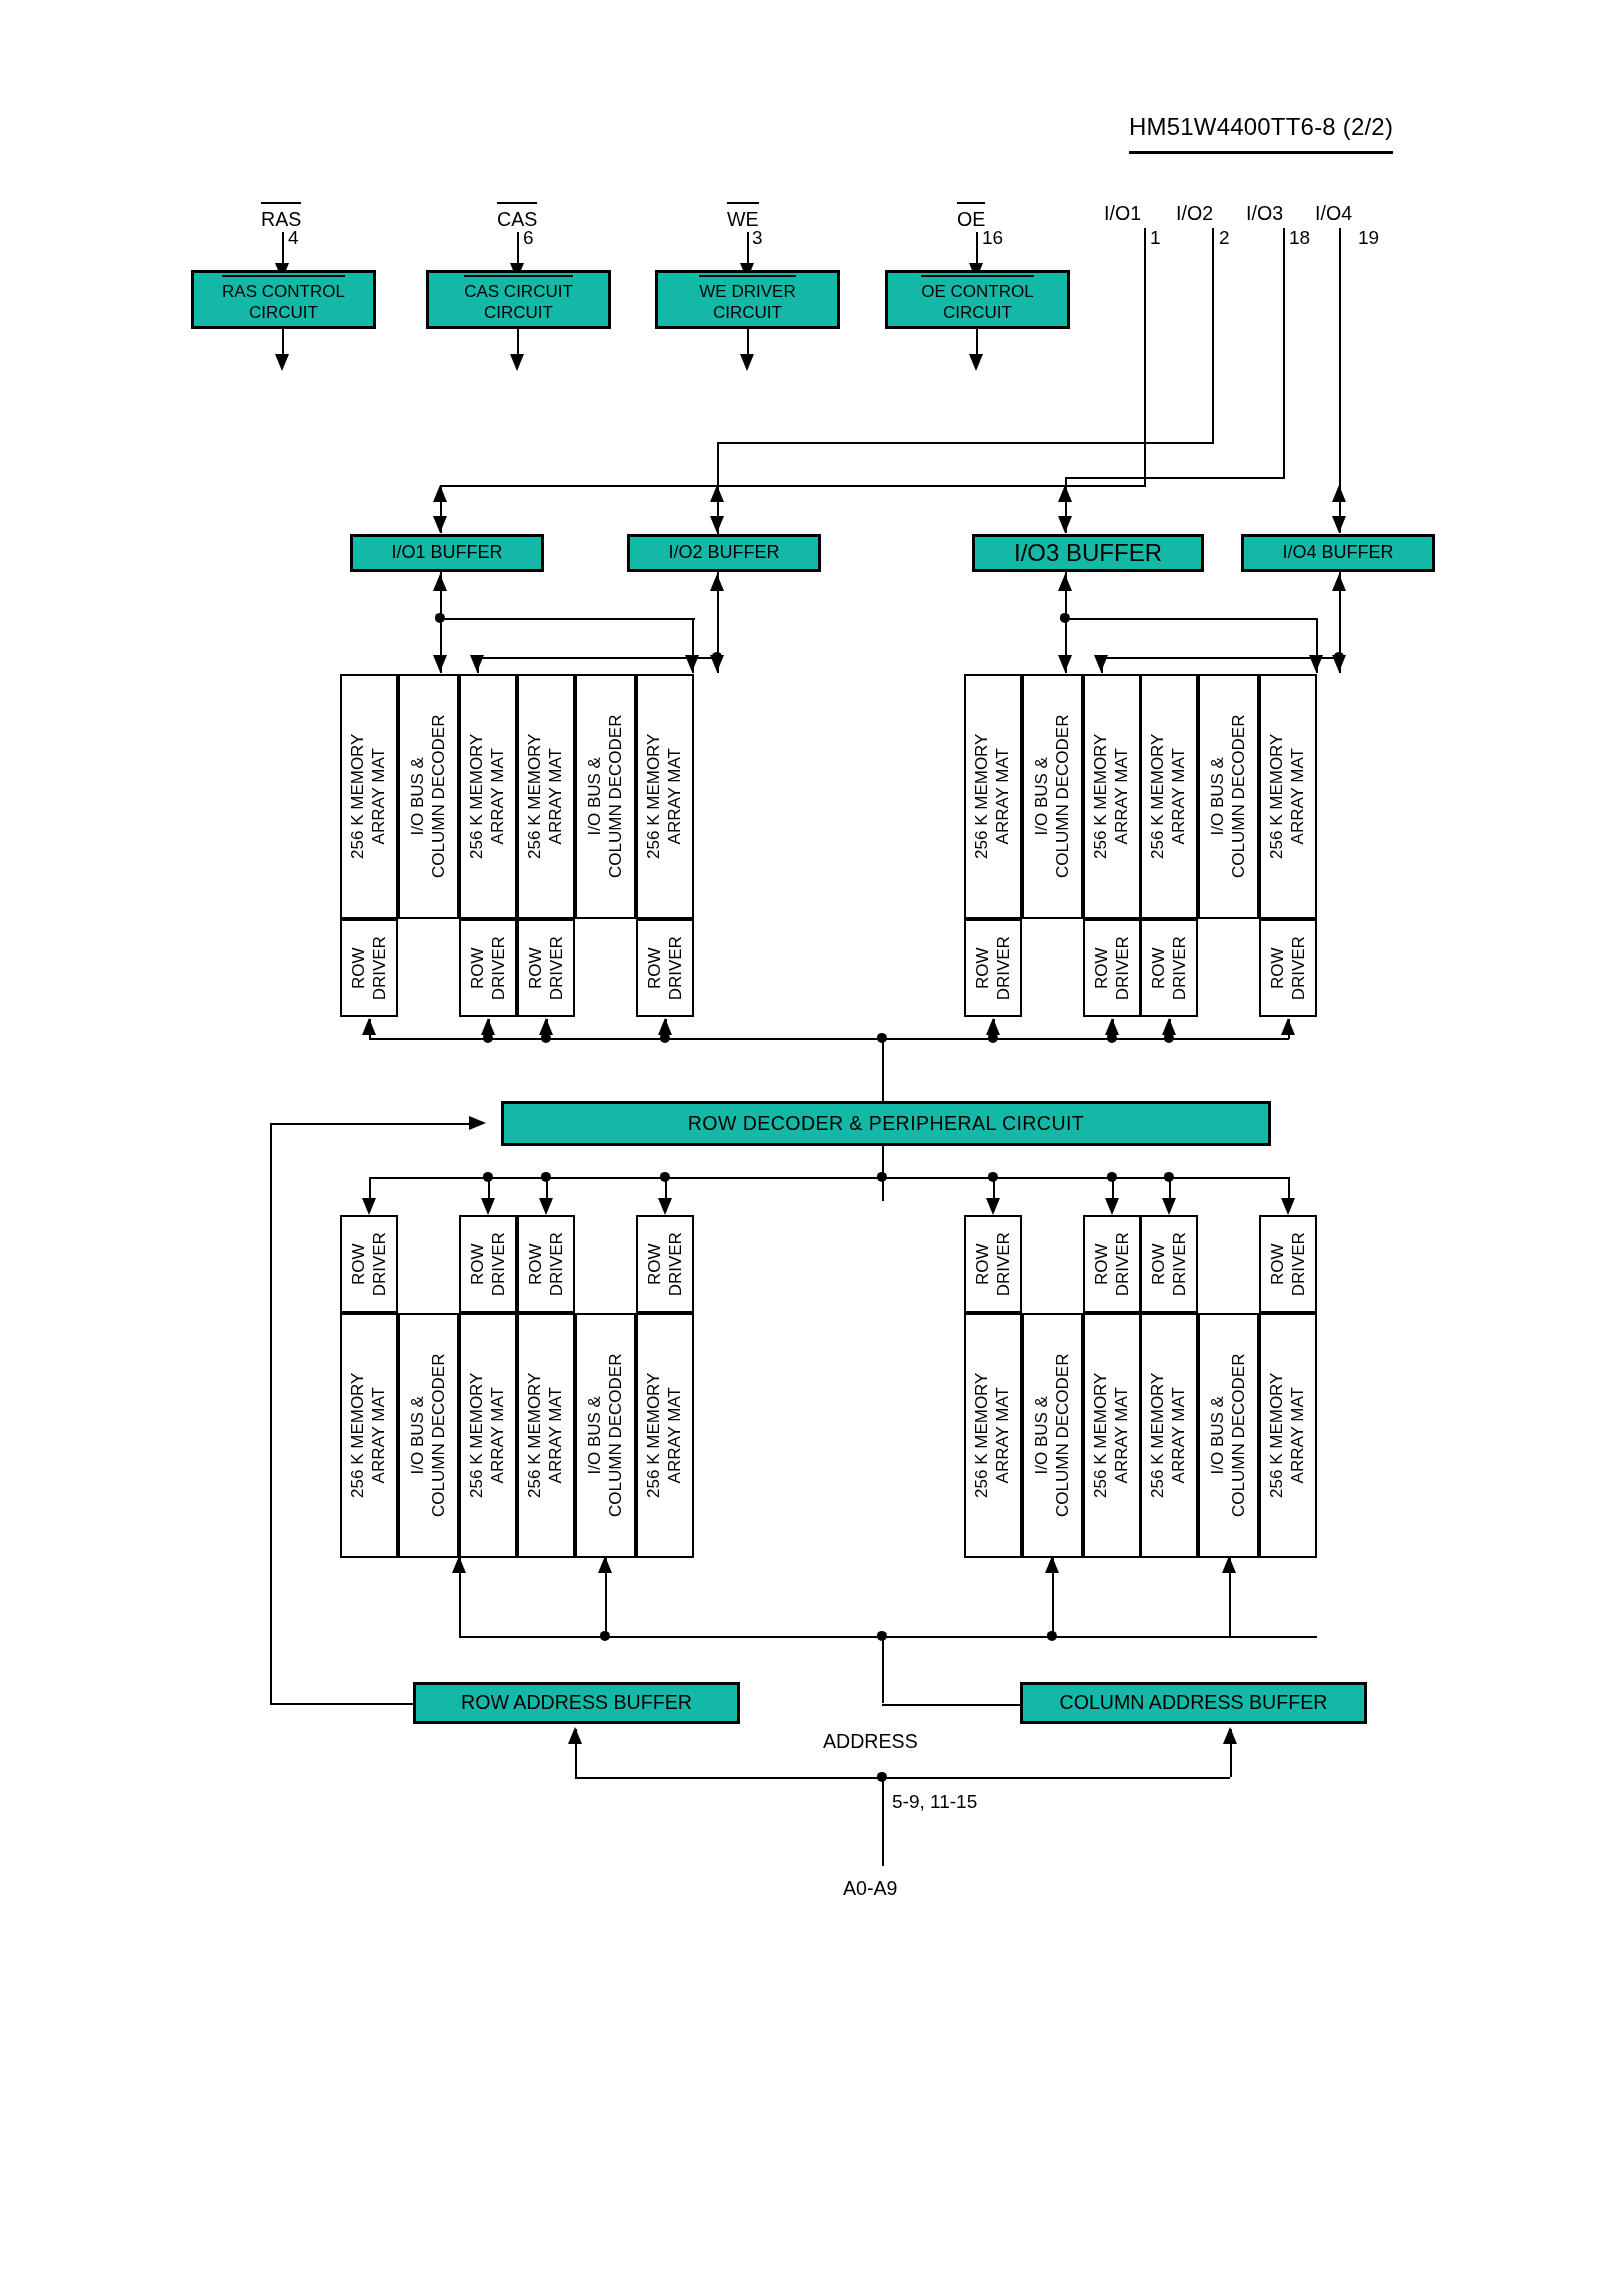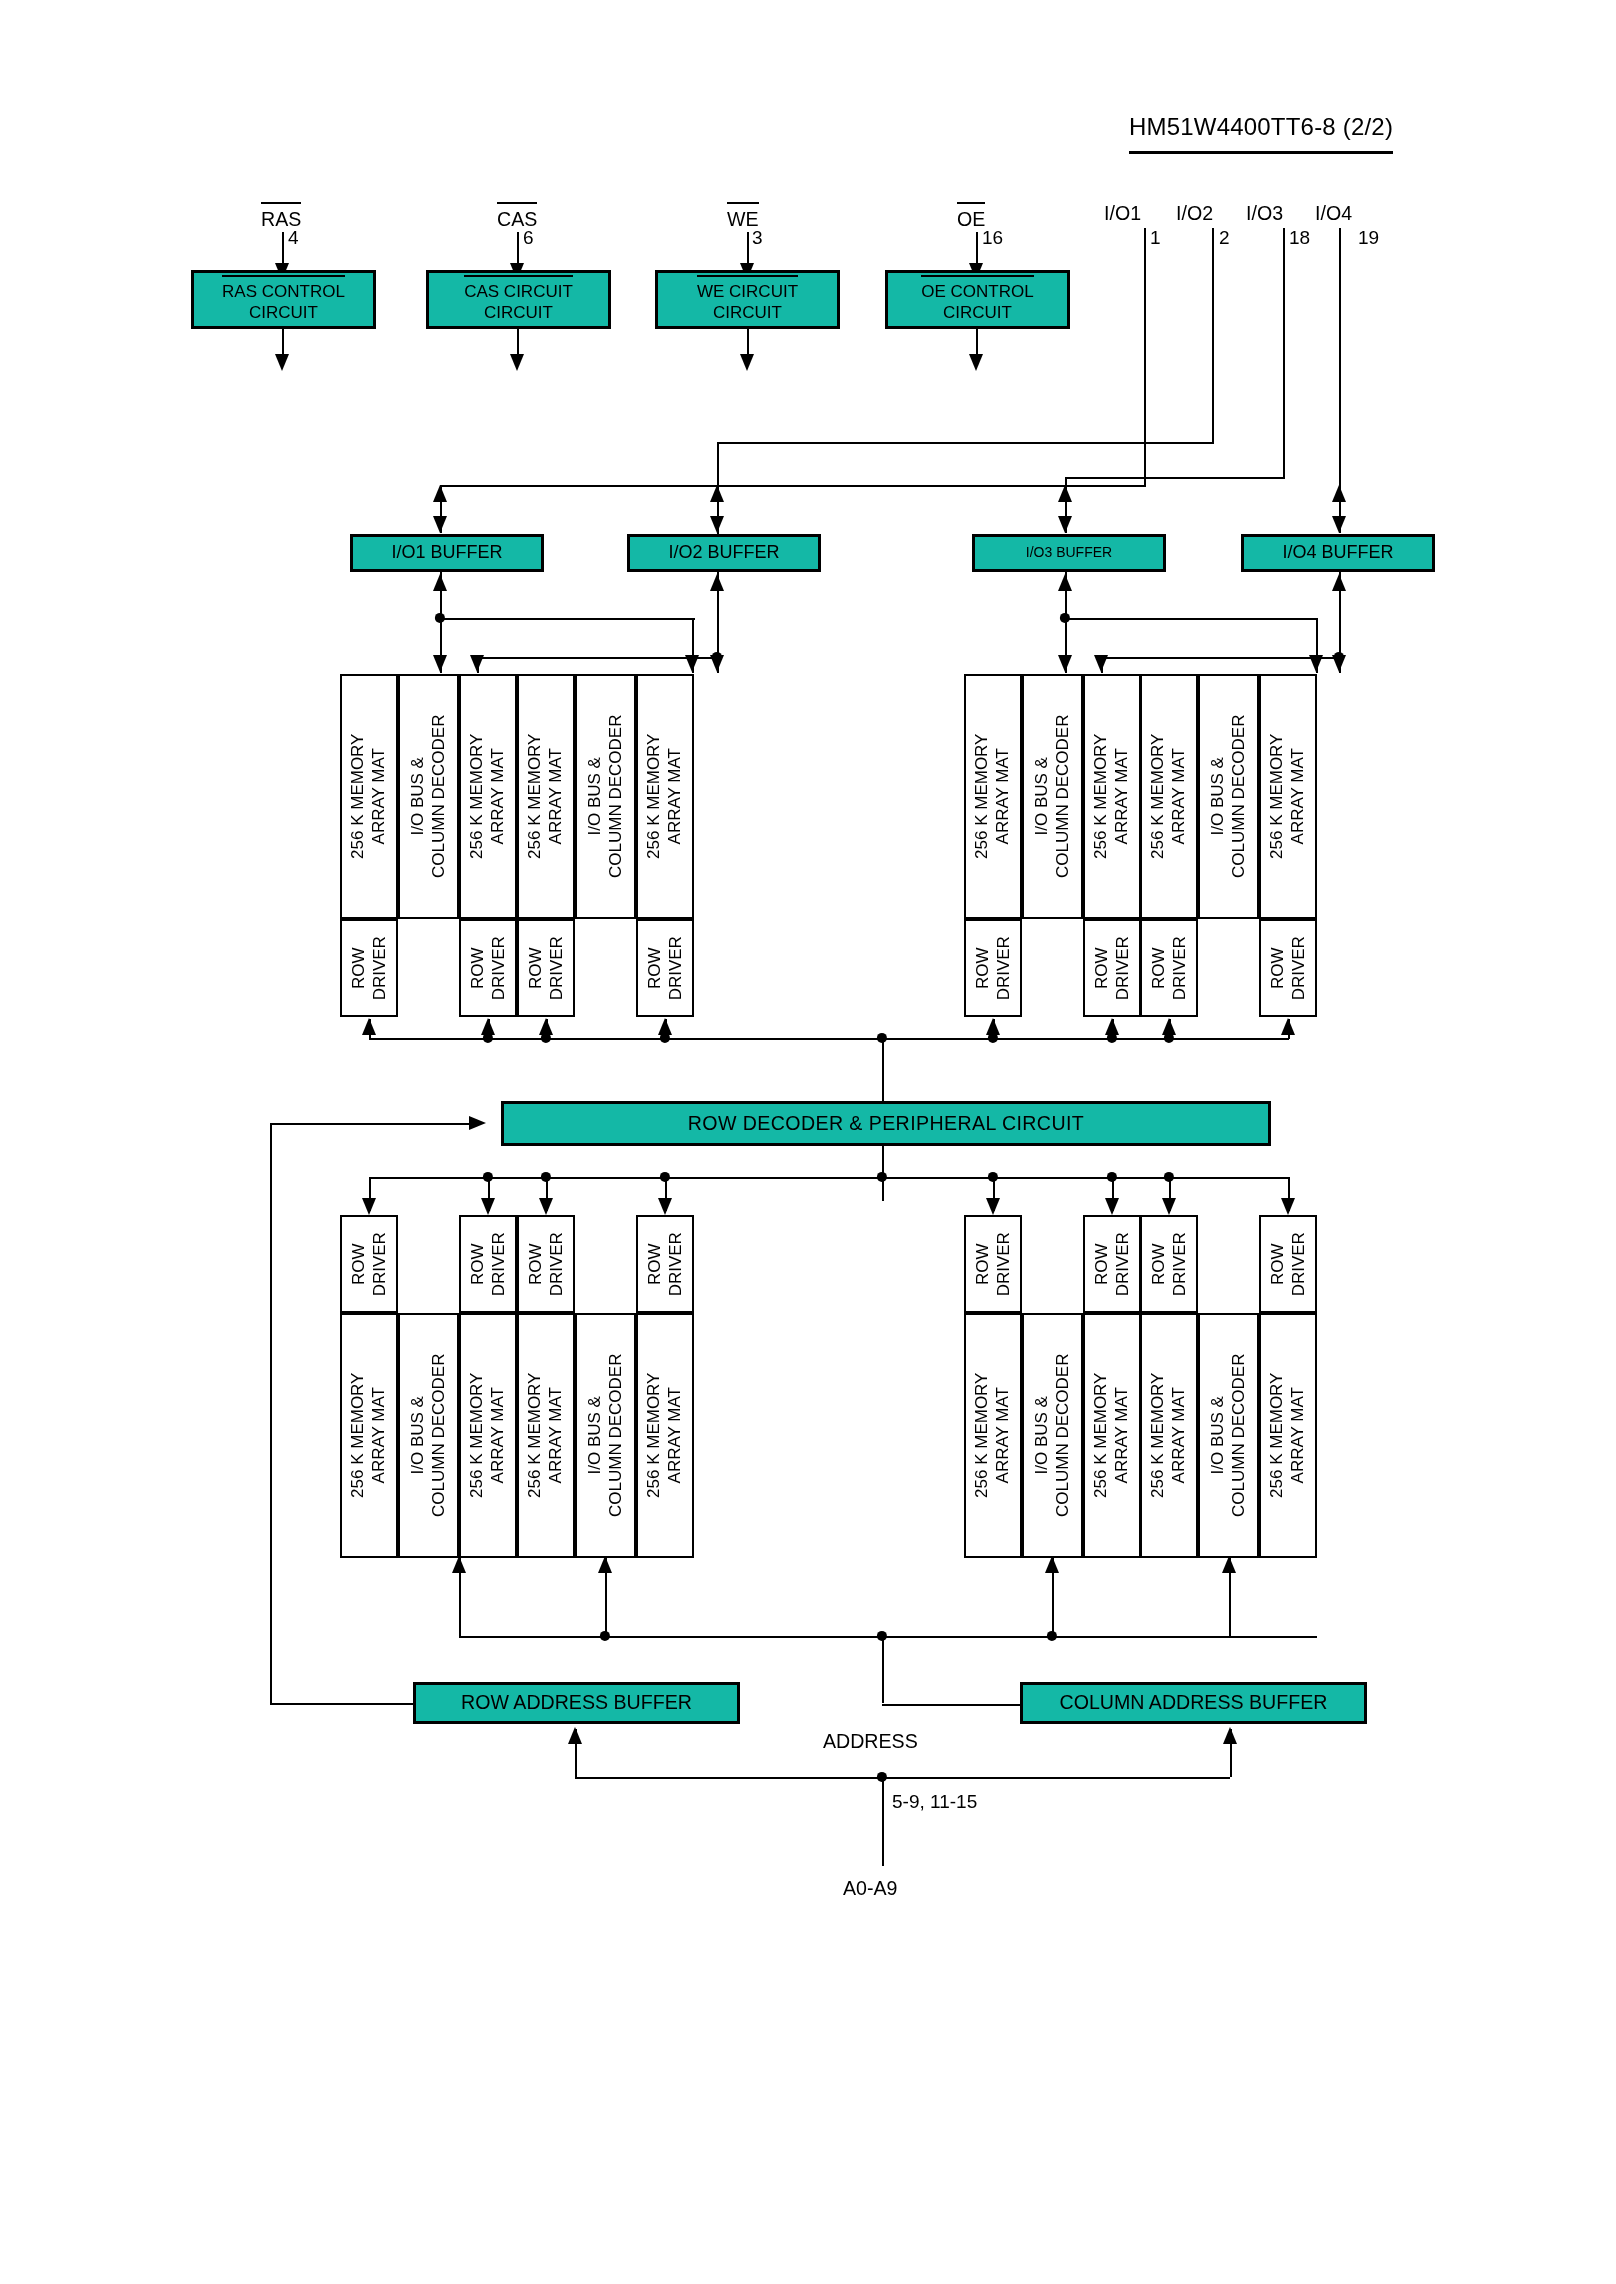--- a/index.html
+++ b/index.html
@@ -96,21 +96,21 @@
   </div>
 </div>
 <div class="box heavy" style="left:426px;top:270px;width:185px;height:59px;">
   <div>
     <span class="two-line"><span class="ovl-in"><span>CAS CIRCUIT</span></span></span>
     <span class="two-line">CIRCUIT</span>
   </div>
 </div>
 <div class="box heavy" style="left:655px;top:270px;width:185px;height:59px;">
   <div>
-    <span class="two-line"><span class="ovl-in"><span>WE CIRCUIT</span></span></span>
+    <span class="two-line"><span class="ovl-in"><span>WE DRIVER</span></span></span>
     <span class="two-line">CIRCUIT</span>
   </div>
 </div>
 <div class="box heavy" style="left:885px;top:270px;width:185px;height:59px;">
   <div>
     <span class="two-line"><span class="ovl-in"><span>OE CONTROL</span></span></span>
     <span class="two-line">CIRCUIT</span>
   </div>
 </div>
 
@@ -149,21 +149,21 @@
 <div class="v" style="left:1065px;top:477px;height:56px;"></div>
 <div class="ar up" style="left:1065px;top:485px;"></div>
 <div class="ar down" style="left:1065px;top:516px;"></div>
 
 <div class="v" style="left:1339px;top:228px;height:305px;"></div>
 <div class="ar up" style="left:1339px;top:485px;"></div>
 <div class="ar down" style="left:1339px;top:516px;"></div>
 
 <div class="box heavy" style="left:350px;top:534px;width:194px;height:38px;font-size:18px;">I/O1 BUFFER</div>
 <div class="box heavy" style="left:627px;top:534px;width:194px;height:38px;font-size:18px;">I/O2 BUFFER</div>
-<div class="box heavy" style="left:972px;top:534px;width:194px;height:38px;font-size:14px;">I/O3 BUFFER</div>
+<div class="box heavy" style="left:972px;top:534px;width:232px;height:38px;font-size:24px;">I/O3 BUFFER</div>
 <div class="box heavy" style="left:1241px;top:534px;width:194px;height:38px;font-size:18px;">I/O4 BUFFER</div>
 
 <div class="v" style="left:440px;top:572px;height:101px;"></div>
 <div class="ar up" style="left:440px;top:574px;"></div>
 <div class="ar down" style="left:440px;top:655px;"></div>
 <div class="dot" style="left:440px;top:618px;"></div>
 
 <div class="h" style="left:440px;top:618px;width:255px;"></div>
 <div class="v" style="left:692px;top:618px;height:55px;"></div>
 <div class="ar down" style="left:692px;top:655px;"></div>

